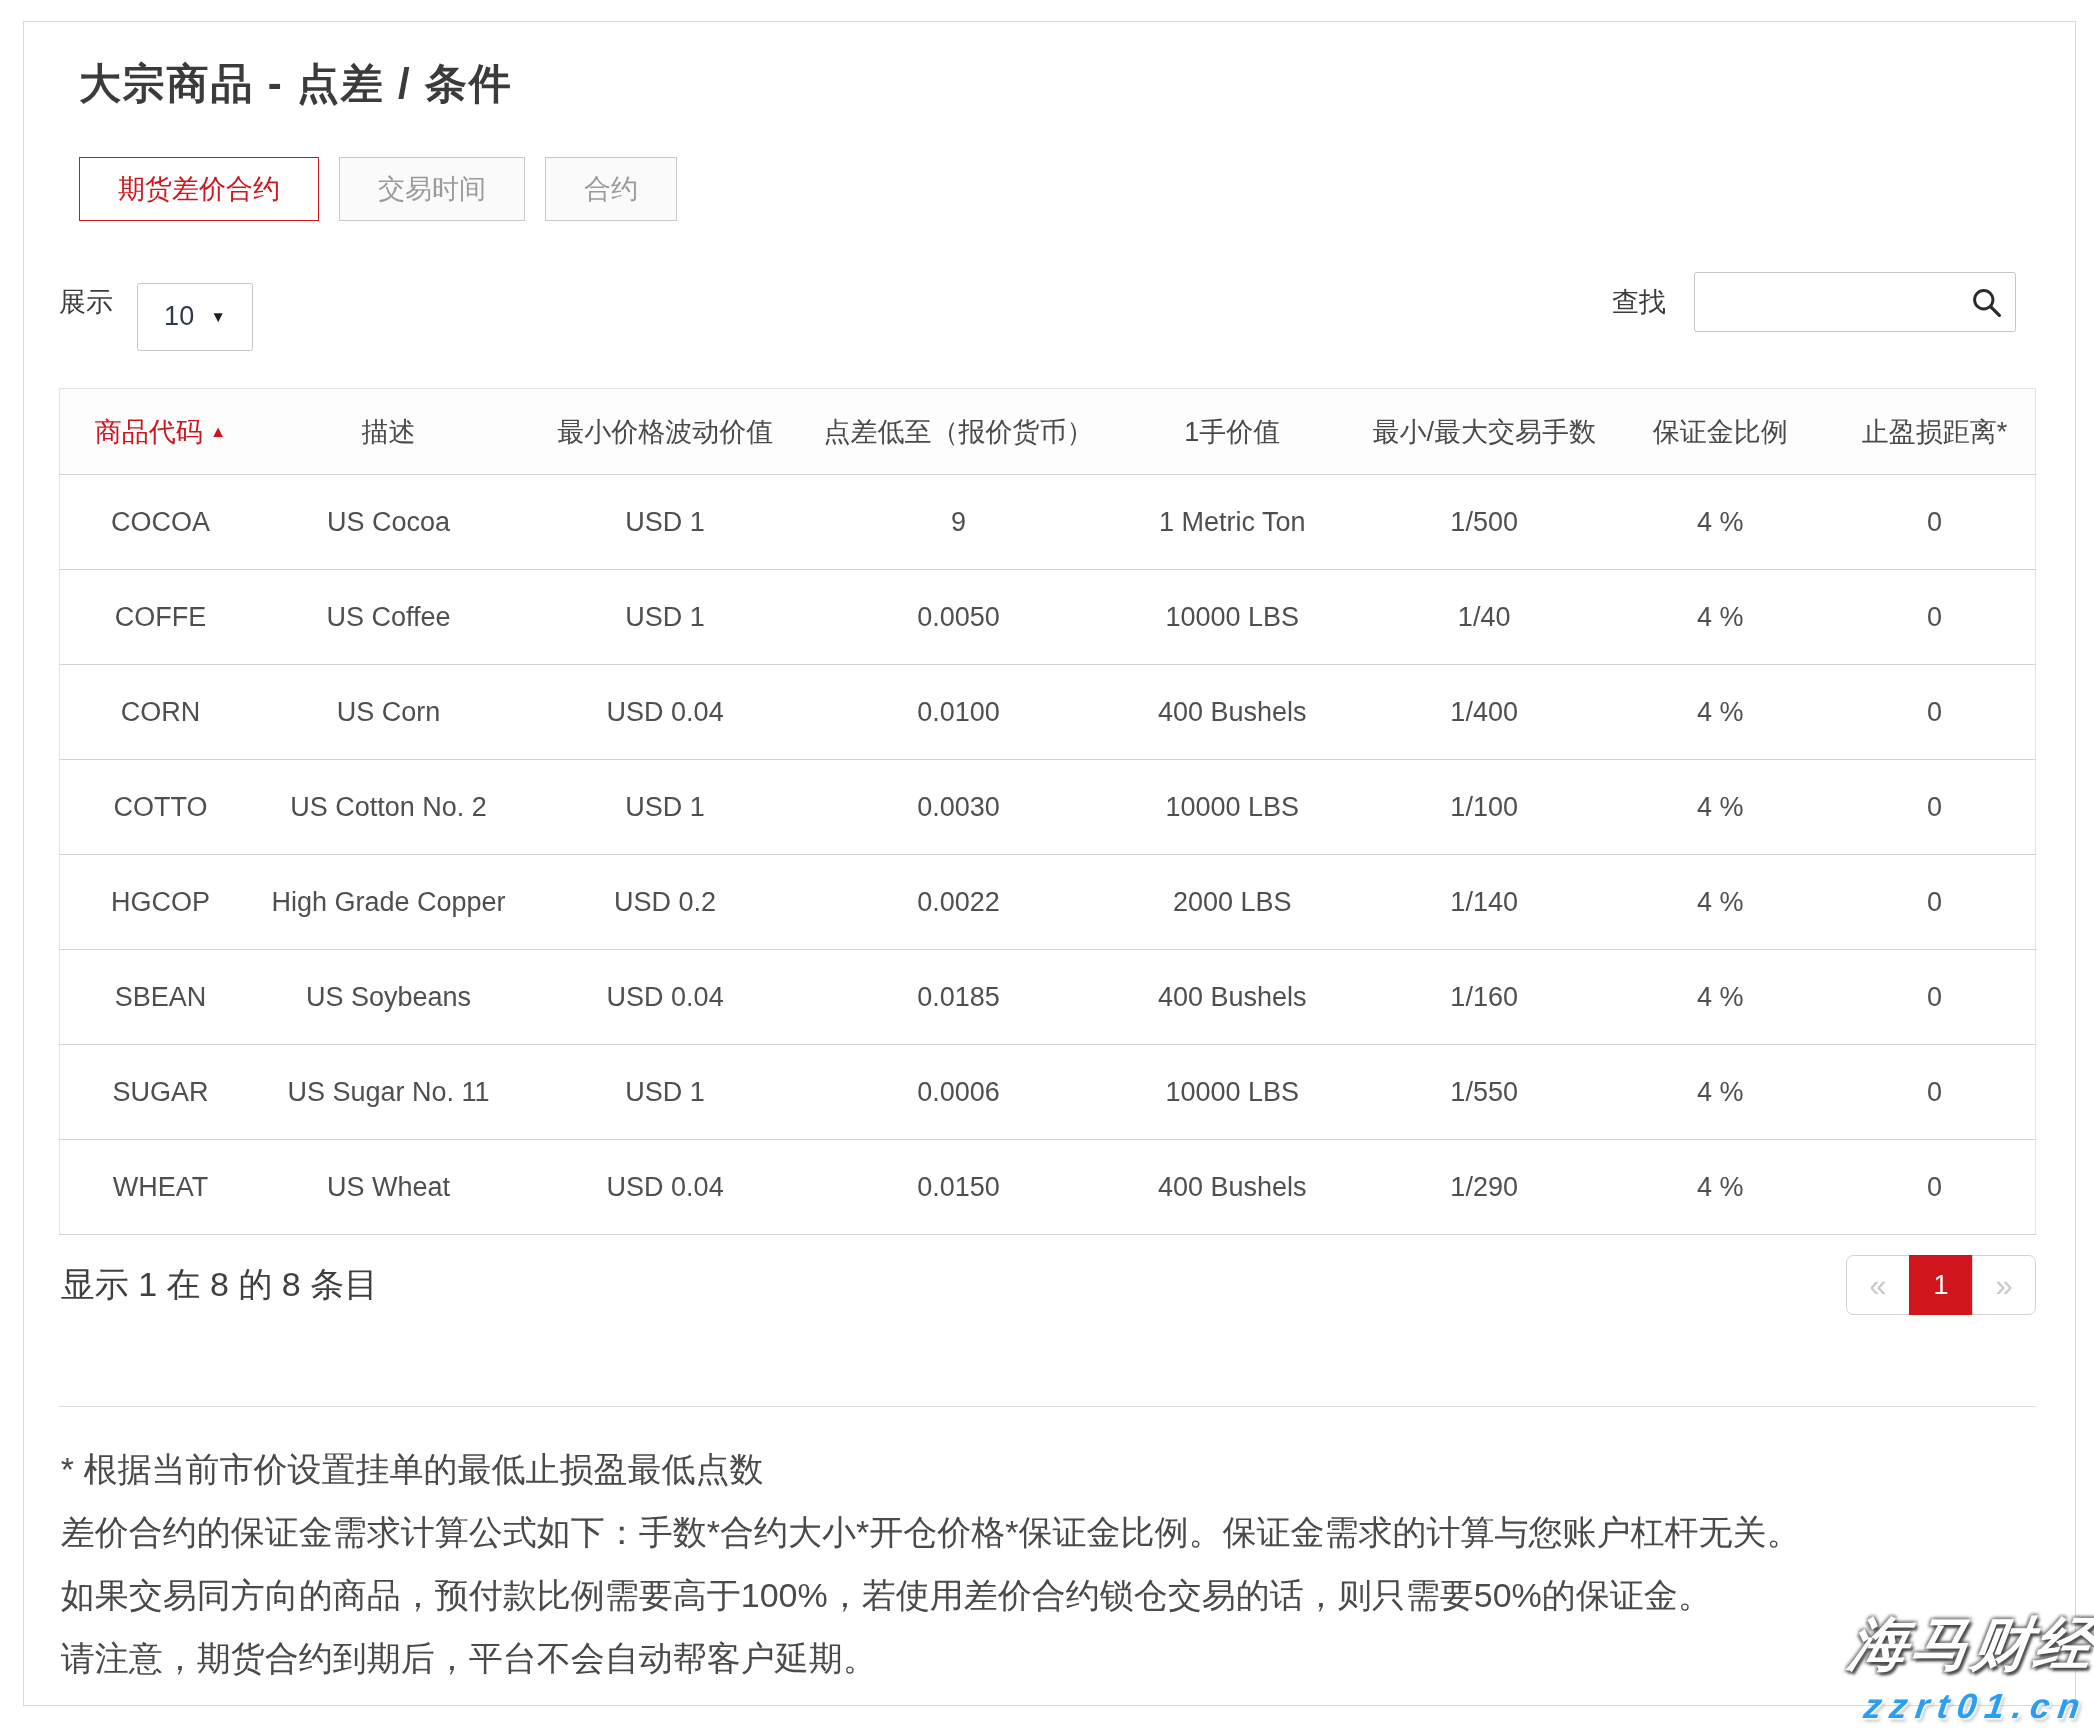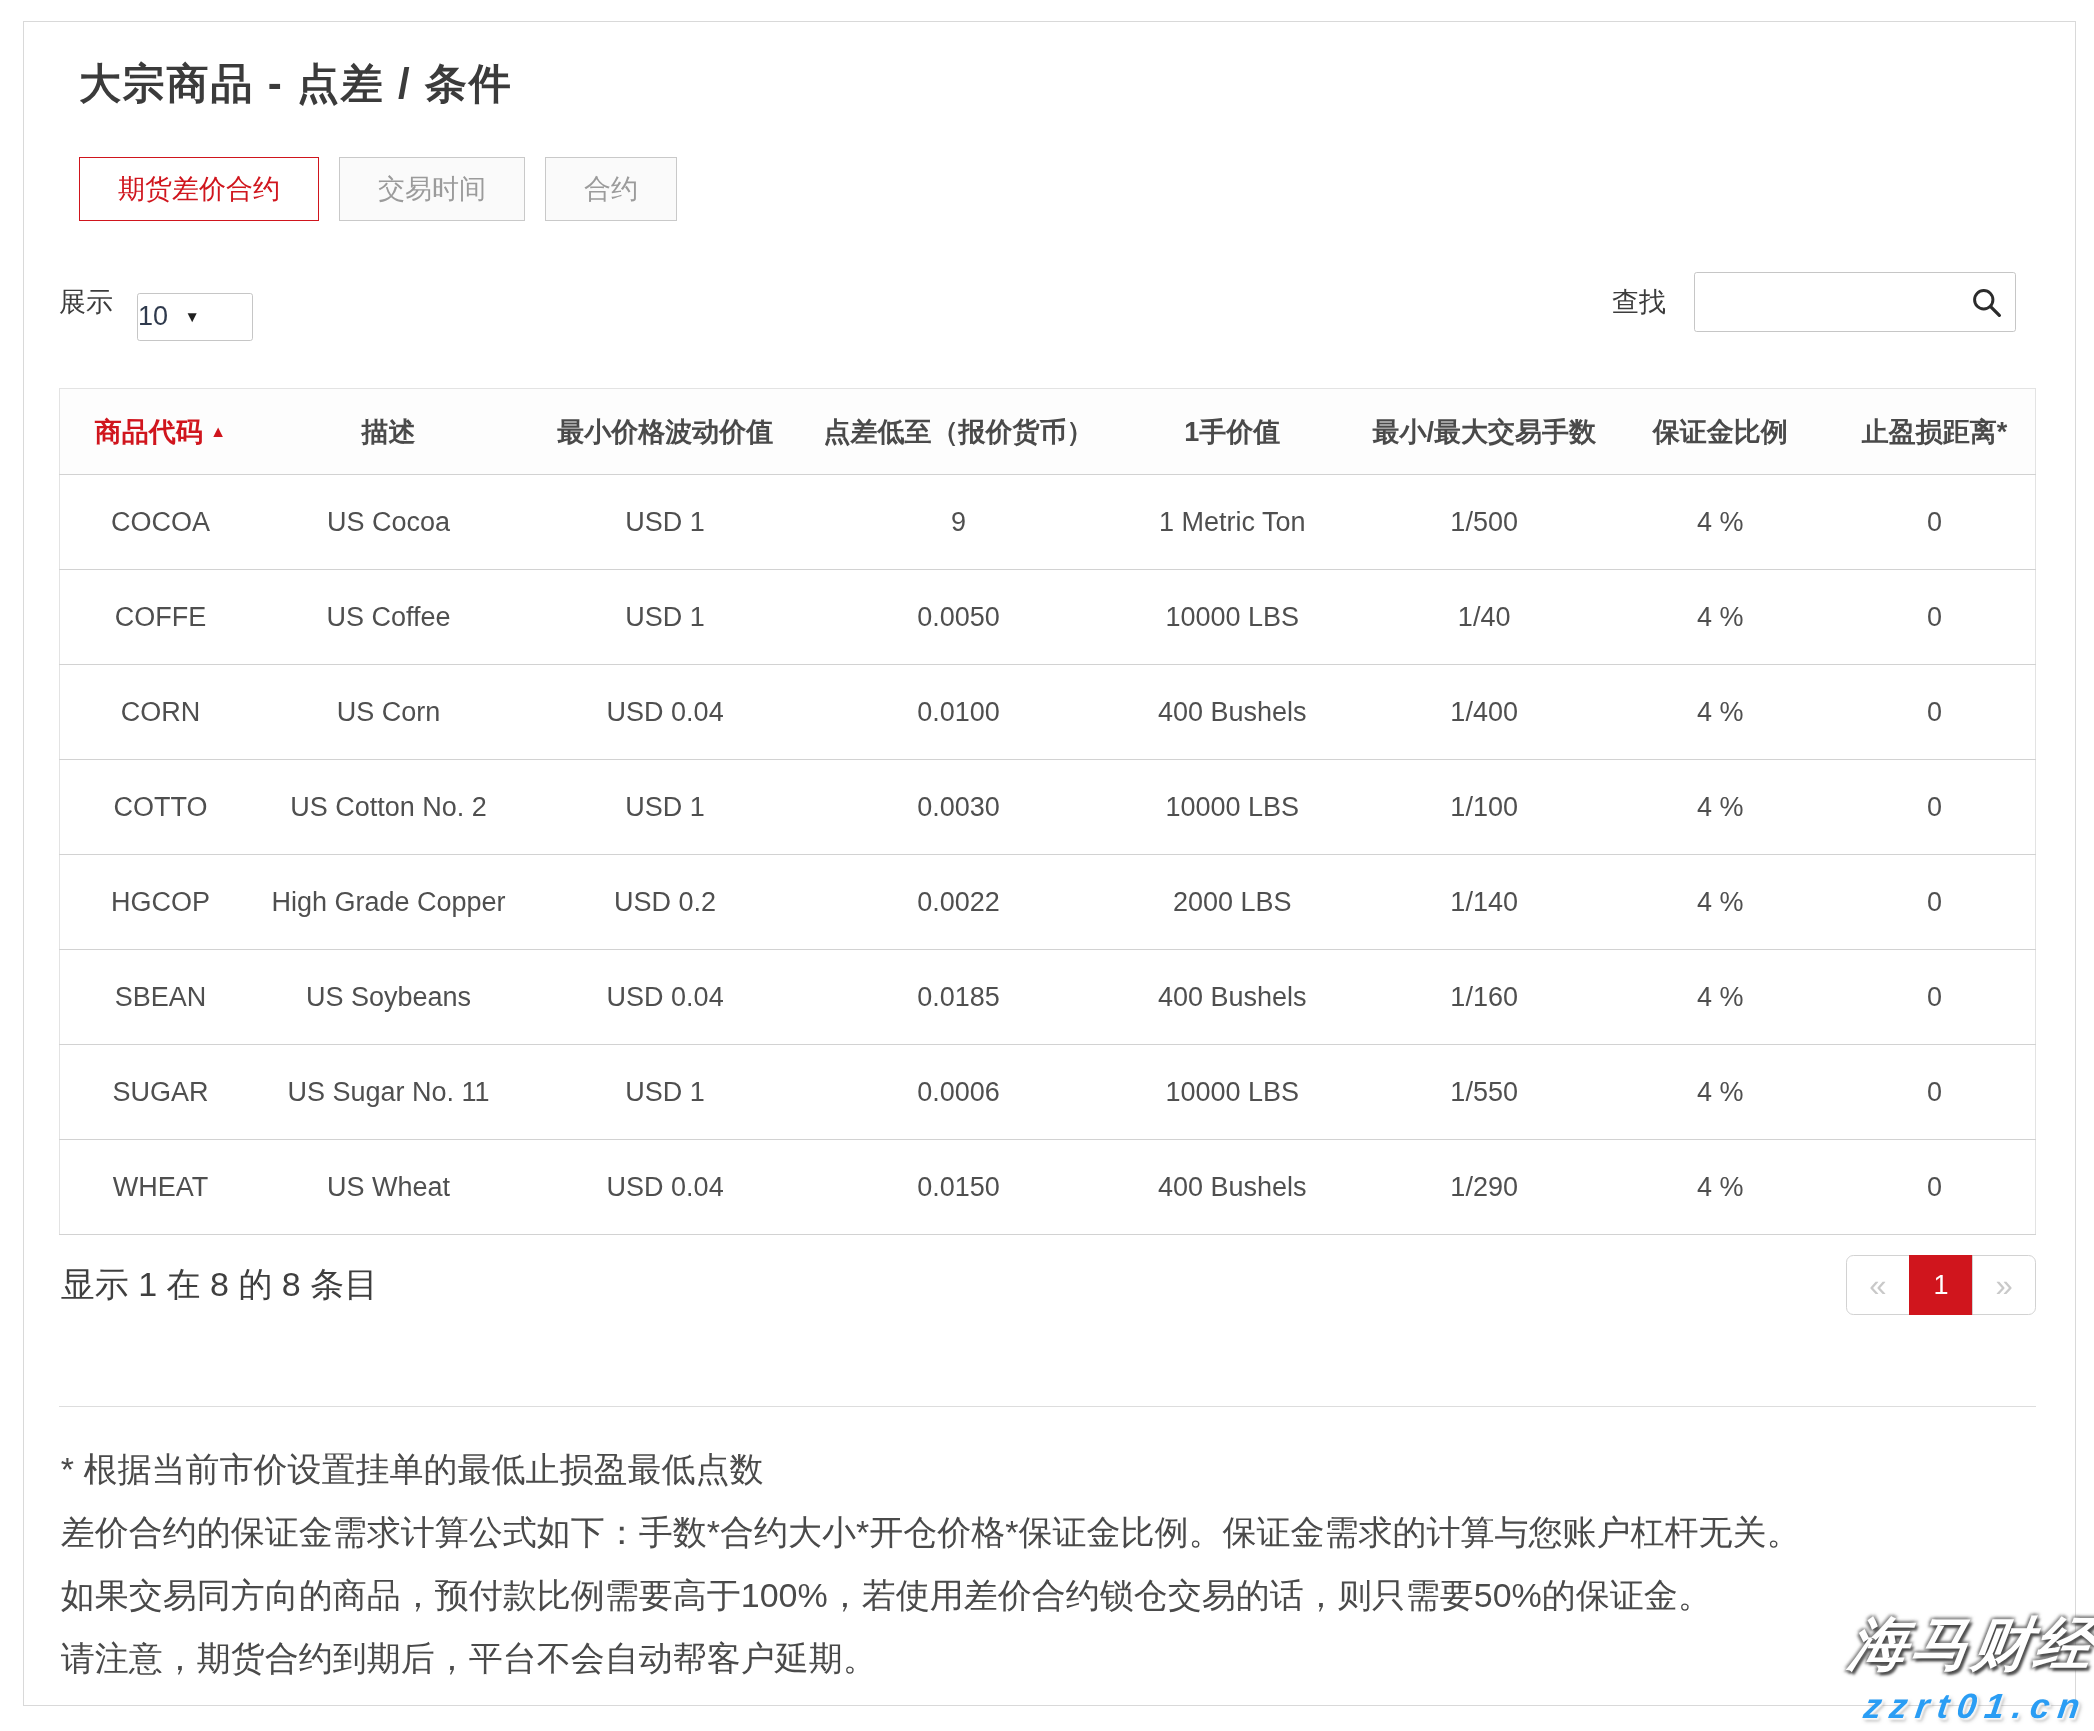--- a/index.html
+++ b/index.html
@@ -33,40 +33,40 @@
     display:flex;align-items:center;justify-content:center;
     background:#fafafa;border:0.9px solid #c9c9c9;color:#9b9b9b;
   }
   .tab.active{background:#fff;border:1.8px solid var(--accent);color:var(--accent);}
   
   .table-controls{
     margin-top:51px;display:flex;justify-content:space-between;align-items:center;height:60px;
   }
   .show-group{display:flex;align-items:center;gap:24px;font-size:27px;color:#3c3c3c;}
   .select{
-    width:116px;height:48px;border:0.9px solid #c6c6c6;border-radius:2.7px;background:#fff;
-    display:flex;align-items:center;gap:16.4px;
+    width:116px;height:68px;border:0.9px solid #c6c6c6;border-radius:2.7px;background:#fff;
+    display:flex;align-items:center;justify-content:center;gap:16.4px;
     font-size:27px;color:#2f3a4d;cursor:pointer;margin-top:29px;
   }
   .caret{font-size:15.5px;color:#1f1f1f;line-height:1;}
   .search-group{display:flex;align-items:center;gap:28px;font-size:27px;color:#3c3c3c;margin-right:20px;}
   .search-box{position:relative;width:322px;height:60px;}
   .search-box input{
     width:100%;height:100%;border:0.9px solid #c6c6c6;border-radius:2.7px;background:#fff;
     font-size:25.5px;padding:0 56px 0 16.4px;outline:none;
     font-family:"Liberation Sans", sans-serif;color:#333;
   }
   .search-icon{position:absolute;right:12.7px;top:13.6px;width:33px;height:33px;pointer-events:none;}
   
   table{
     width:100%;margin-top:56px;border-collapse:collapse;table-layout:fixed;
     border:0.9px solid #e3e3e3;
   }
   thead th{
-    height:86px;font-size:27px;font-weight:bold;color:var(--text-mid);
+    height:86px;font-size:27px;font-weight:normal;color:var(--text-mid);
     text-align:center;background:#fdfdfd;border-bottom:1.8px solid var(--row-line);
     cursor:pointer;padding:0 5.5px;
   }
   thead th.sorted{color:var(--accent);}
   .sort-arrow{font-size:16.4px;color:var(--accent);vertical-align:3.6px;margin-left:7.3px;}
   tbody td{
     height:95px;font-size:27px;color:#4f4f4f;text-align:center;
     border-bottom:1.8px solid var(--row-line);padding:0 5.5px;background:#fff;
   }
   

